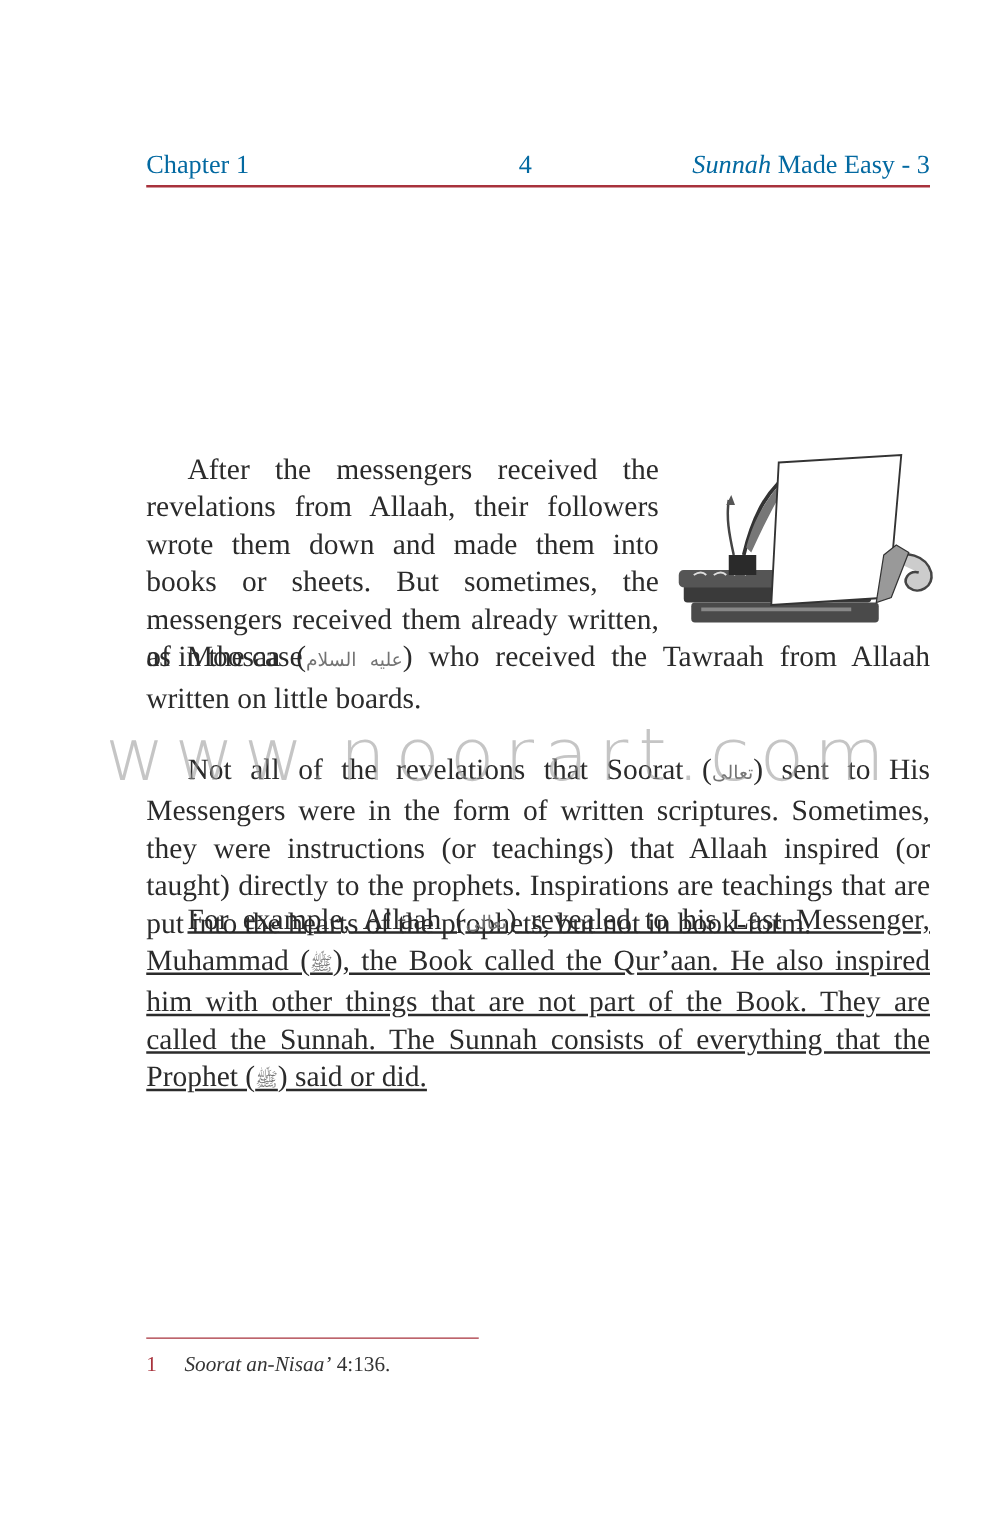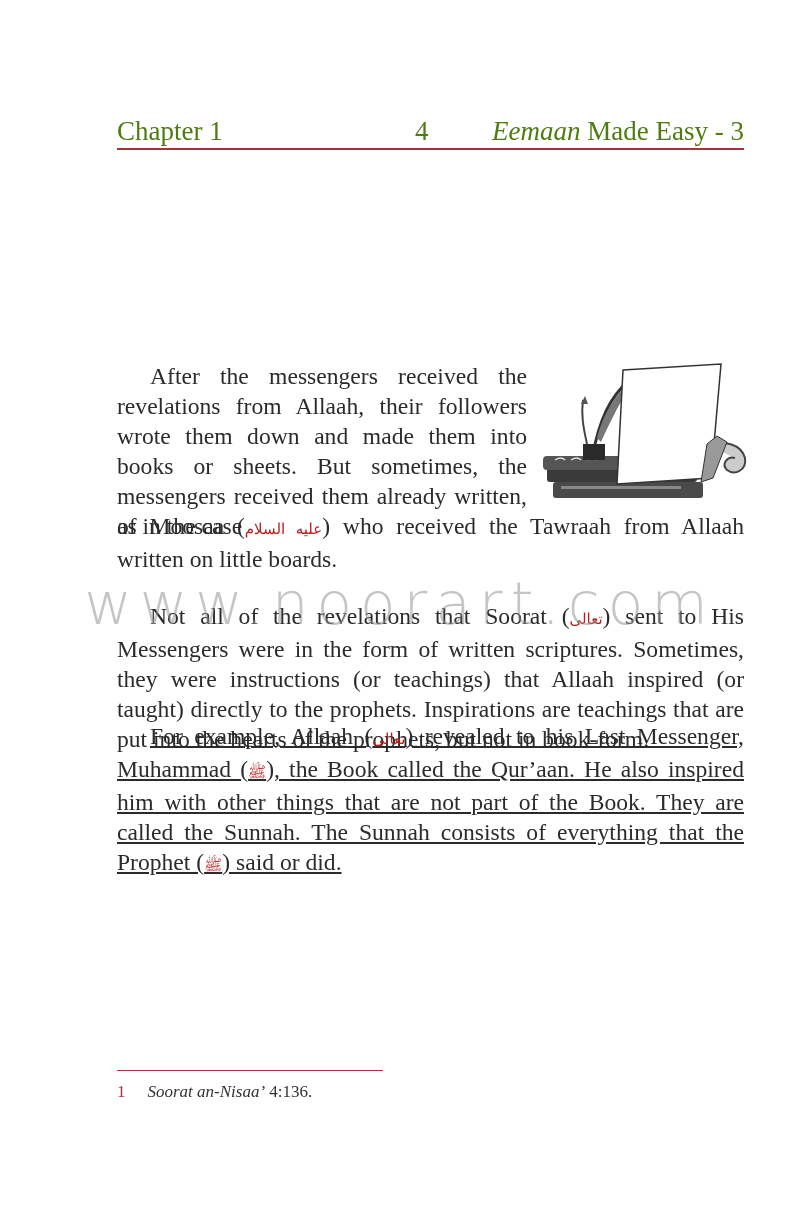--- a/index.html
+++ b/index.html
@@ -3,42 +3,42 @@
 <meta charset="utf-8">
 <style>
   html, body { margin: 0; padding: 0; }
   body {
     width: 800px; height: 1211px; background: #ffffff; position: relative; overflow: hidden;
     font-family: "Liberation Serif", "DejaVu Serif", serif; color: #2b2b2b;
   }
   .page { position: absolute; left: 117px; top: 0; width: 627px; height: 1211px; }
   .header {
     position: absolute; top: 116px; left: 0; width: 627px; height: 30px;
-    font-size: 27px; line-height: 30px; color: #4d7c0f;
+    font-size: 21px; line-height: 30px; color: #0369a1;
   }
   .header .left { position: absolute; left: 0; }
   .header .center { position: absolute; left: 298px; }
   .header .right { position: absolute; right: 0; }
   .header .right i { font-style: italic; }
   .rule { position: absolute; top: 148px; left: 0; width: 627px; height: 2px; background: #a8323c; }
 
   .quote-end {
     position: absolute; top: 176px; left: 66px; font-size: 23px; font-weight: bold; line-height: 30px; color: #2e2e2e;
   }
   .fnref { color: #b0353f; font-size: 14px; font-weight: normal; vertical-align: super; margin-left: 4px; }
 
   .body-text { position: absolute; left: 0; width: 627px; font-size: 23.6px; line-height: 30px; text-align: justify; }
   .body-text p { margin: 0; text-indent: 33px; }
   .p1 { top: 228px; }
   .p2 { top: 361px; width: 410px; }
   .p2b { top: 511px; }
   .p3 { top: 601px; }
   .p4 { top: 721px; text-decoration: underline; }
 
-  .honor { color: #b91c1c; font-size: 15px; letter-spacing: -1px; }
+  .honor { color: #737373; font-size: 15px; letter-spacing: -1px; }
 
   .illustration { position: absolute; left: 424px; top: 360px; width: 210px; height: 150px; }
 
   .watermark {
     position: absolute; top: 574px; left: 0; width: 800px; text-align: center;
     font-family: "DejaVu Sans", sans-serif; font-size: 58px; letter-spacing: 8px; color: rgba(150,150,150,0.55);
     line-height: 60px; pointer-events: none; font-weight: 300;
   }
 
   .fn-rule { position: absolute; top: 1070px; left: 0; width: 266px; height: 1px; background: #a8323c; }
@@ -47,21 +47,21 @@
   .footnote i { }
 </style>
 </head>
 <body>
 
 <div class="page">
 
   <div class="header">
     <span class="left">Chapter 1</span>
     <span class="center">4</span>
-    <span class="right"><i>Eemaan</i><span> Made Easy - 3</span></span>
+    <span class="right"><i>Sunnah</i><span> Made Easy - 3</span></span>
   </div>
   <div class="rule"></div>
 
 
 
   <div class="body-text p2">
     <p>After the messengers received the revelations from Allaah, their followers wrote them down and made them into books or sheets. But sometimes, the messengers received them already written, as in the case</p>
   </div>
 
   <svg class="illustration" viewBox="0 0 210 150">

